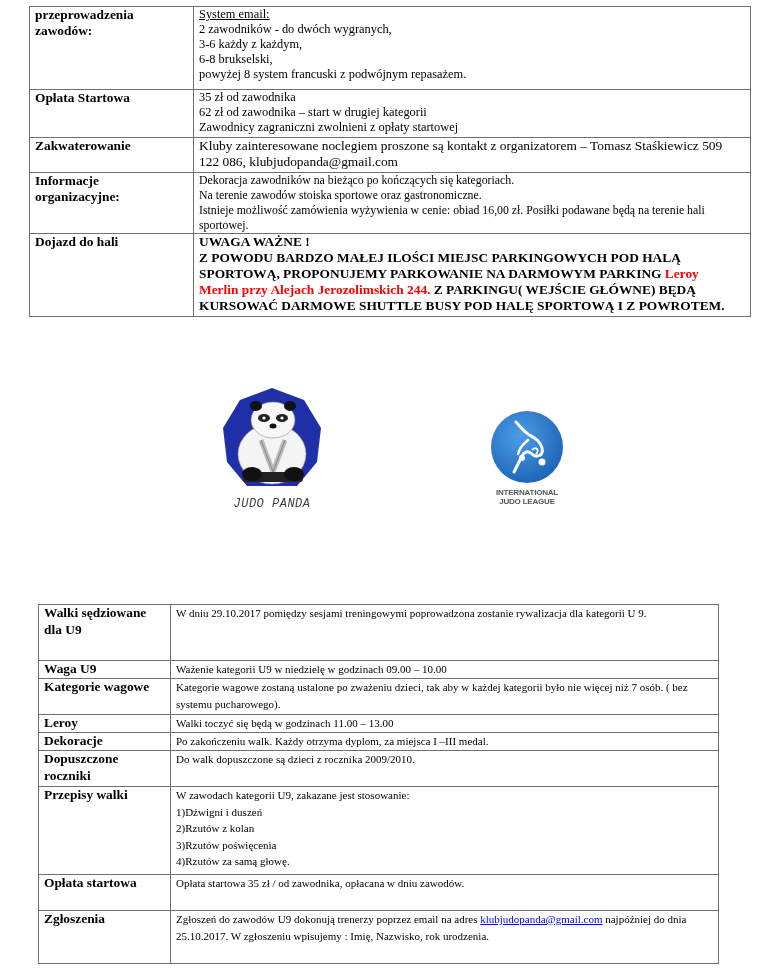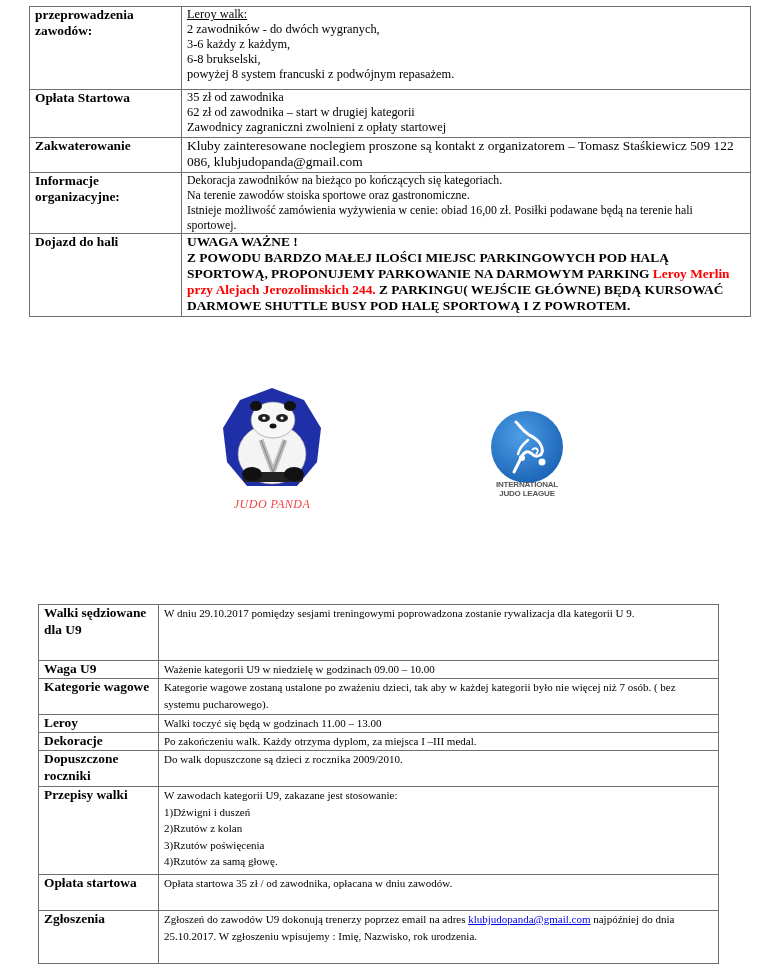--- a/index.html
+++ b/index.html
@@ -1,50 +1,50 @@
 <!DOCTYPE html>
 <html><head>
 <meta charset="utf-8">
 <style>
   html, body { margin: 0; padding: 0; background: #ffffff; }
   body { width: 761px; height: 971px; position: relative; overflow: hidden;
          font-family: "Liberation Serif", "DejaVu Serif", serif; color: #000; }
   table { border-collapse: collapse; position: absolute; }
-  td { border: 1px solid #6f6f6f; vertical-align: top; padding: 0 8px 0 5px; }
+  td { border: 1px solid #6f6f6f; vertical-align: top; padding: 0 20px 0 5px; }
   .t1 { left: 29px; top: 6px; width: 722px; }
   .t1 td.lab { width: 138px; font-weight: bold; font-size: 13.4px; line-height: 16px; }
   .t1 td.val { font-size: 12.4px; line-height: 15px; }
   .t1 td.val.big { font-size: 13.4px; line-height: 16px; }
   .t1 td.val.sm { font-size: 11.8px; line-height: 15px; }
   .t2 { left: 38px; top: 604px; width: 681px; }
   .t2 td.lab { width: 106px; font-weight: bold; font-size: 13.4px; line-height: 16.5px; }
   .t2 td.val { font-size: 11px; line-height: 16.5px; }
   .u { text-decoration: underline; }
   .bold { font-weight: bold; }
   .red { color: #ff0000; }
   a.mail { color: #0000ee; text-decoration: underline; }
   .line { display: block; }
   .logo1 { position: absolute; left: 217px; top: 384px; width: 110px; height: 132px; }
   .logo2 { position: absolute; left: 484px; top: 410px; width: 86px; height: 96px; }
-  .logo2 .cap { position: absolute; left: 0; top: 70px; width: 86px; text-align: center;
+  .logo2 .cap { position: absolute; left: 0; top: 78px; width: 86px; text-align: center;
                 font-family: "Liberation Sans", sans-serif; font-size: 8px; line-height: 9px;
                 color: #555; font-weight: bold; letter-spacing: -0.2px; }
   .logo1 .cap { position: absolute; left: 0; top: 113px; width: 110px; text-align: center;
-                font-family: Liberation Serif, serif; font-style: italic; font-size: 12px;
-                letter-spacing: 0.5px; color: #ef4444; }
+                font-family: Liberation Mono, monospace; font-style: italic; font-size: 12px;
+                letter-spacing: 0.5px; color: #404040; }
 </style>
 </head>
 <body>
 
 <table class="t1">
   <tbody>
       <tr style="height:83px">
     <td class="lab">przeprowadzenia zawodów:</td>
     <td class="val">
-      <span class="line u">Leroy walk:</span>
+      <span class="line u">System email:</span>
       <span class="line">2 zawodników - do dwóch wygranych,</span>
       <span class="line">3-6 każdy z każdym,</span>
       <span class="line">6-8 brukselski,</span>
       <span class="line">powyżej 8 system francuski z podwójnym repasażem.</span>
     </td>
   </tr>
   <tr style="height:48px">
     <td class="lab">Opłata Startowa</td>
     <td class="val">
       <span class="line">35 zł od zawodnika</span>

